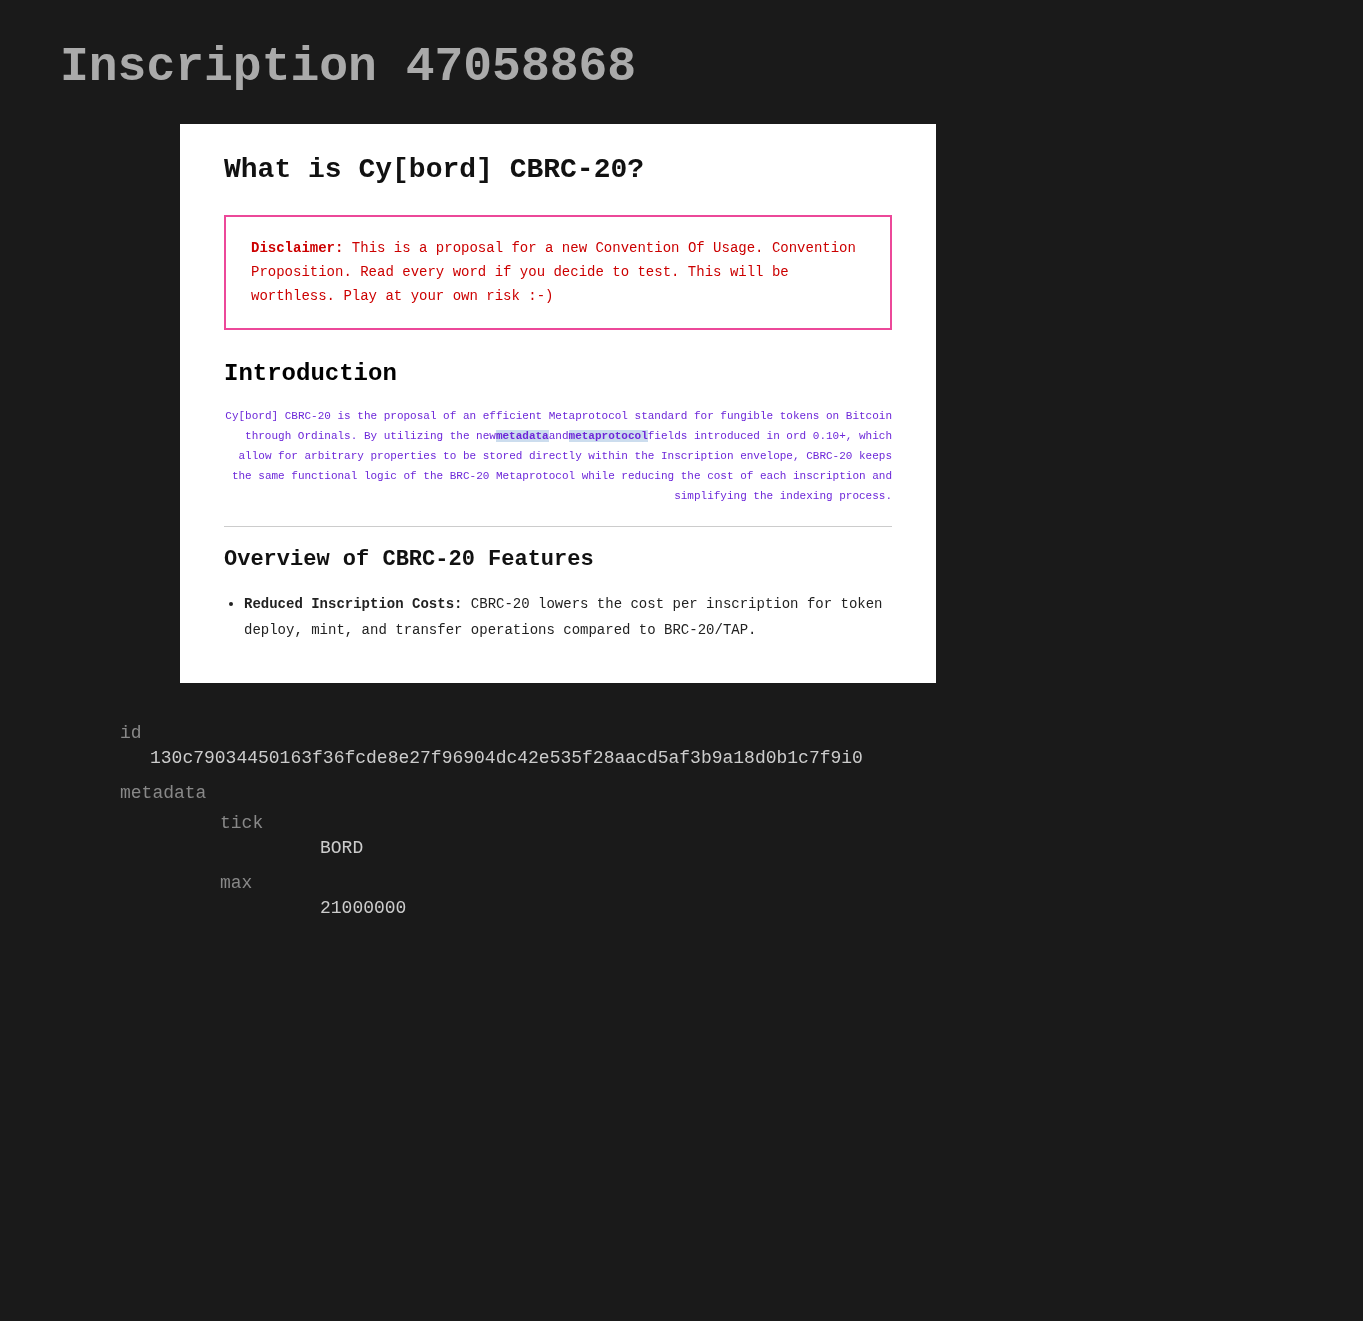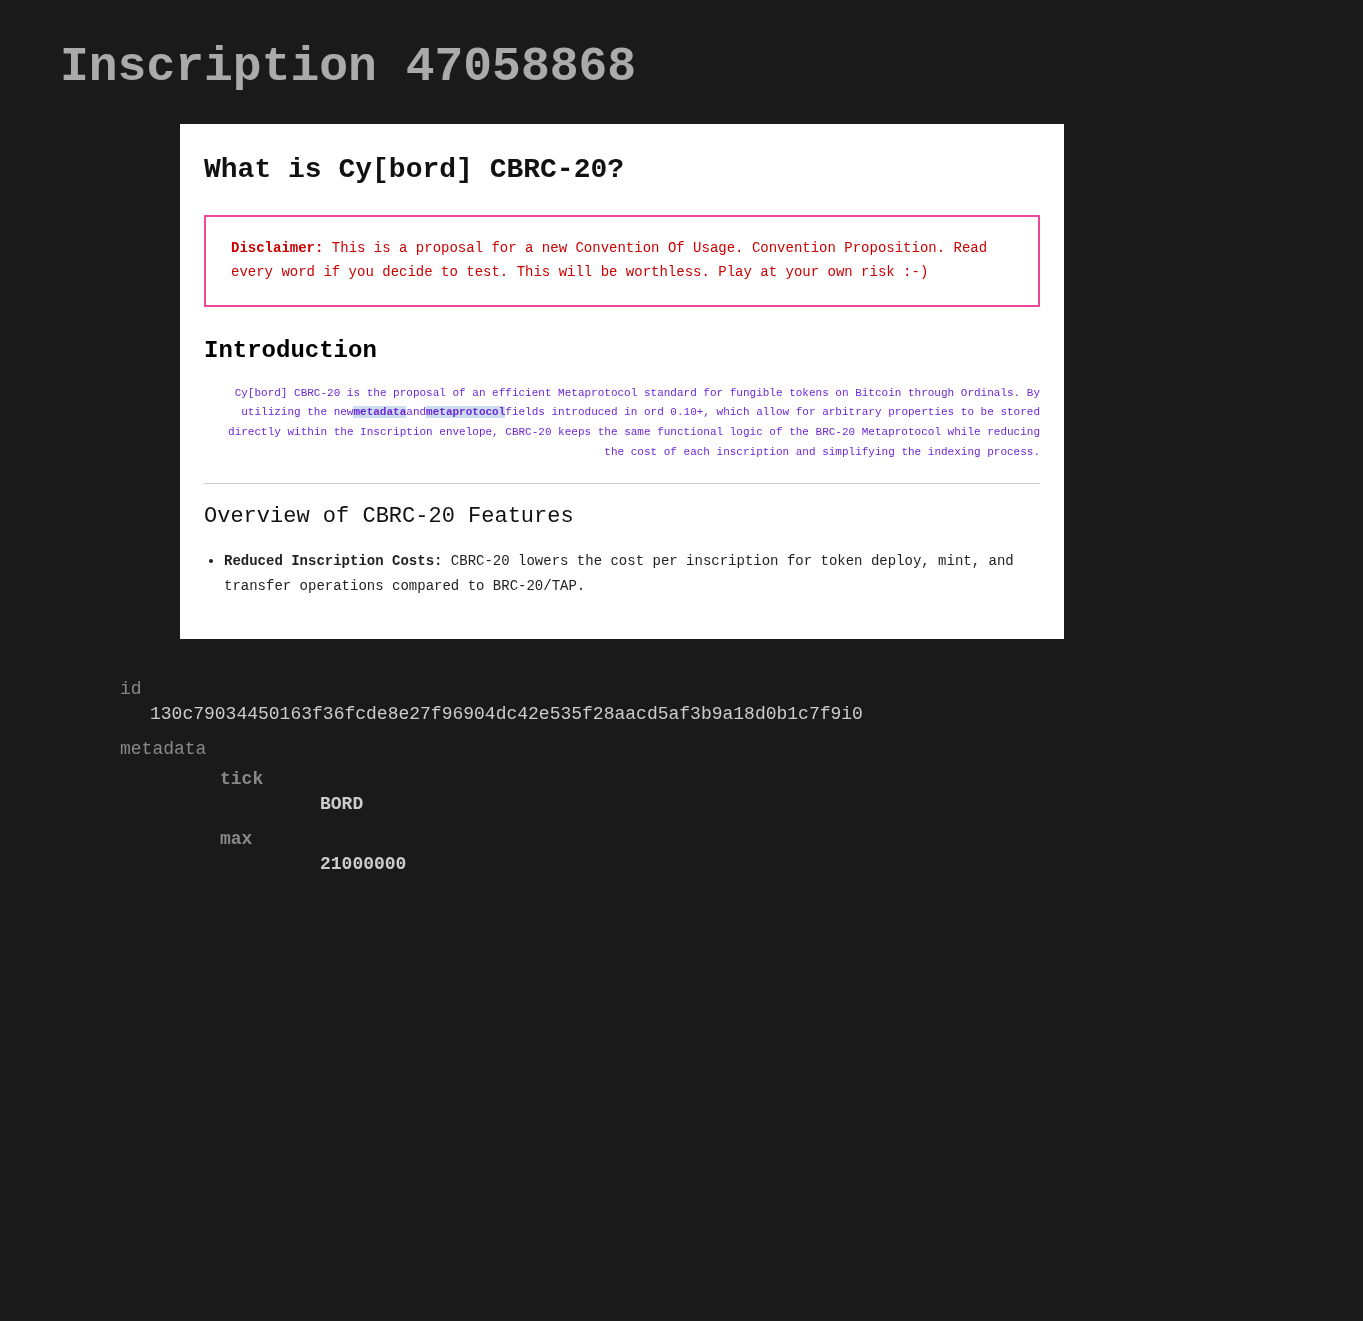--- a/index.html
+++ b/index.html
@@ -29,22 +29,22 @@
     }
 
     .page-title span {
       color: #aaaaaa;
       font-weight: bold;
     }
 
     .inscription-frame {
       background-color: #ffffff;
       color: #222222;
-      padding: 30px 24px;
-      width: 884px;
+      padding: 30px 44px;
+      width: 756px;
       margin-left: 120px;
       font-family: 'Courier New', Courier, monospace;
     }
 
     .inscription-frame h1 {
       font-size: 28px;
       font-weight: bold;
       color: #111111;
       margin-bottom: 30px;
       font-family: 'Courier New', Courier, monospace;
@@ -90,21 +90,21 @@
     }
 
     .divider {
       border: none;
       border-top: 1px solid #cccccc;
       margin: 20px 0;
     }
 
     .overview-heading {
       font-size: 22px;
-      font-weight: normal;
+      font-weight: bold;
       color: #111111;
       margin-bottom: 20px;
       font-family: 'Courier New', Courier, monospace;
     }
 
     .feature-list {
       padding-left: 20px;
     }
 
     .feature-item {
@@ -152,21 +152,20 @@
 
     .meta-sub-value {
       color: #cccccc;
       font-size: 18px;
       margin-left: 200px;
       font-family: 'Courier New', Courier, monospace;
     }
 
     .nested-meta {
       margin-top: 10px;
-      font-weight: bold;
     }
 
     .nested-meta-row {
       margin-bottom: 15px;
     }
   </style>
 </head>
 <body>
 
 <div class="page-container">

